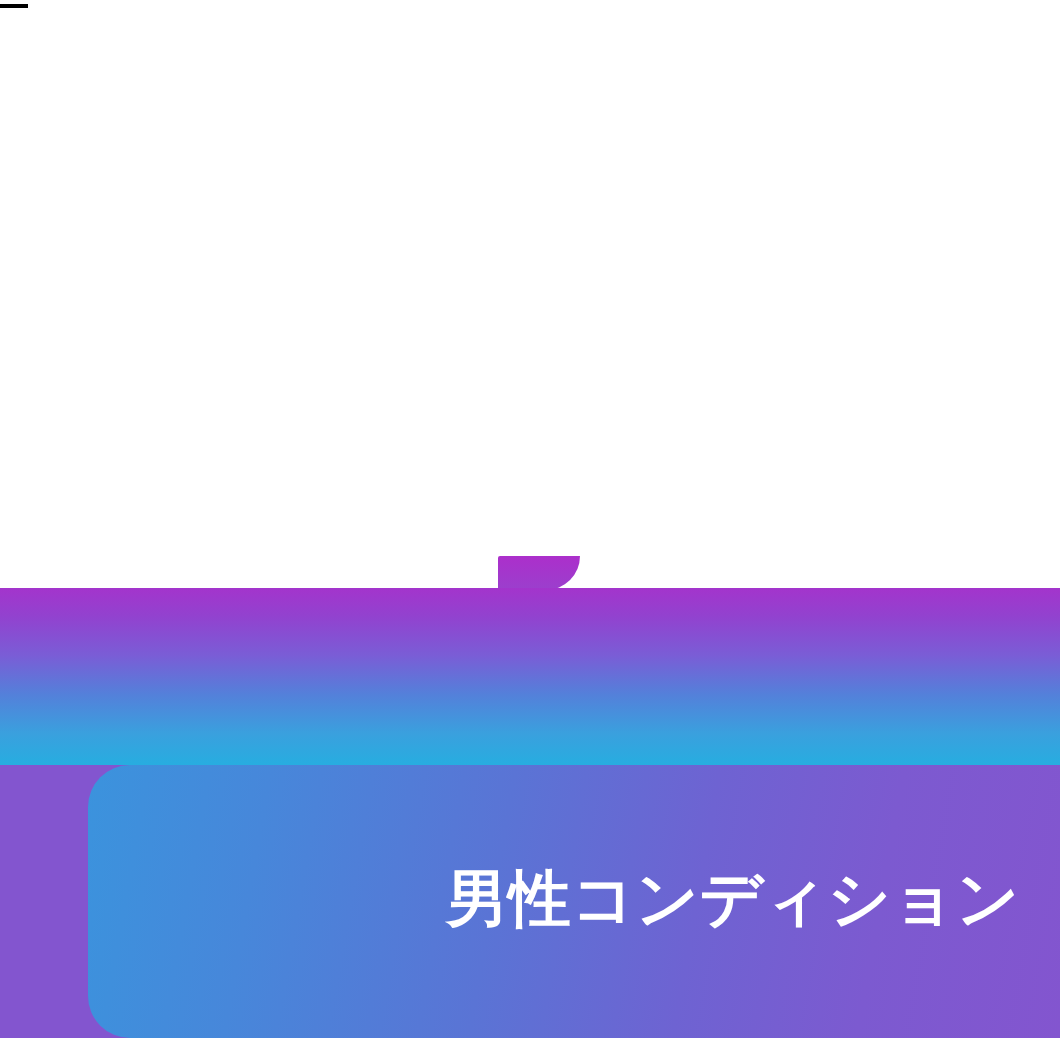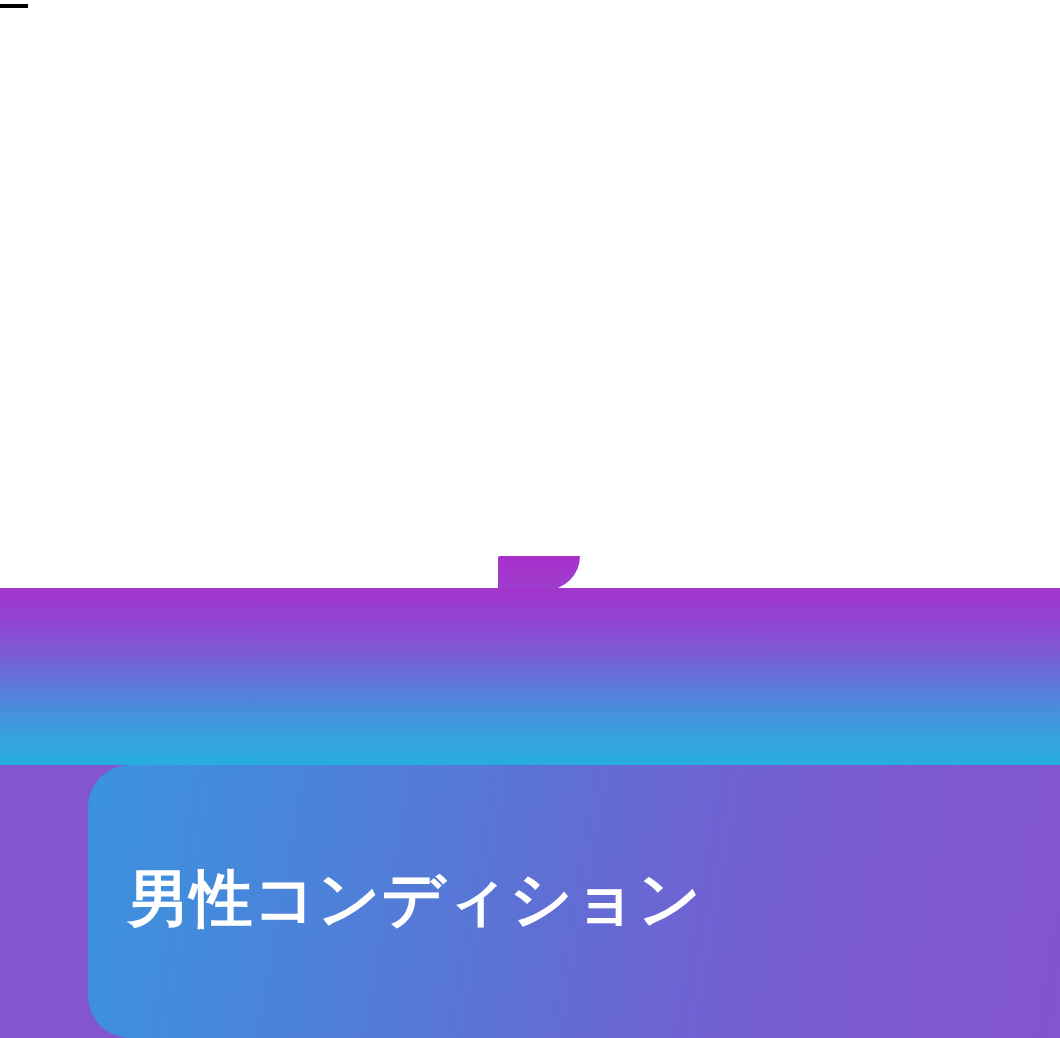--- a/index.html
+++ b/index.html
@@ -102,21 +102,21 @@
                 #5a74d5 42%,
                 #6e63d2 62%,
                 #7c5ad0 80%,
                 #8355cf 100%);
     border-top-left-radius: 42px;
     border-bottom-left-radius: 42px;
     border-top-right-radius: 0px;
     border-bottom-right-radius: 0px;
     display: flex;
     flex-direction: column;
-    align-items: flex-start;
+    align-items: flex-end;
     justify-content: center;
     box-sizing: border-box;
     padding: 6px 40px 10px 40px;
   }
 
   .headline {
     margin: 0;
     color: #ffffff;
     font-size: 62px;
     font-weight: 700;

